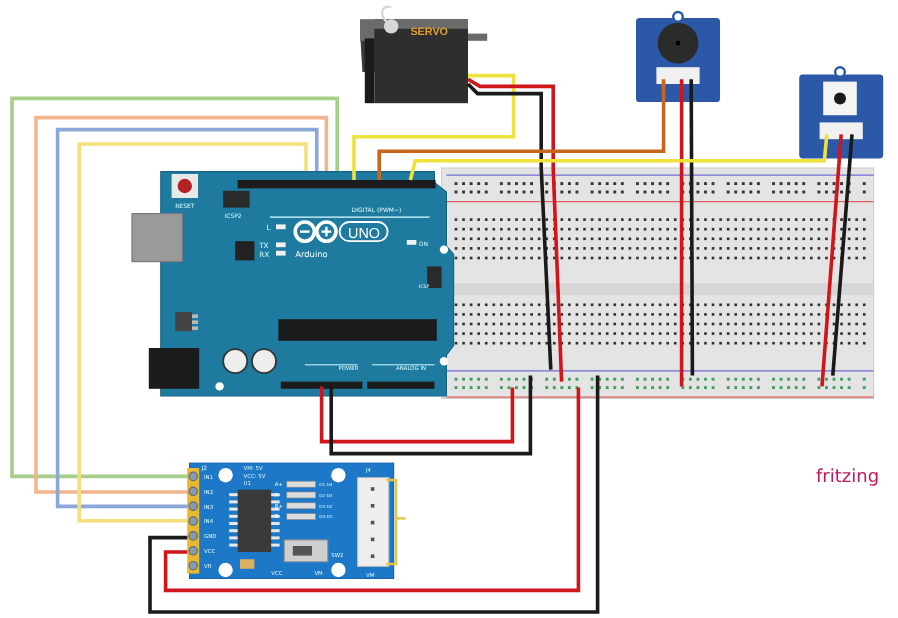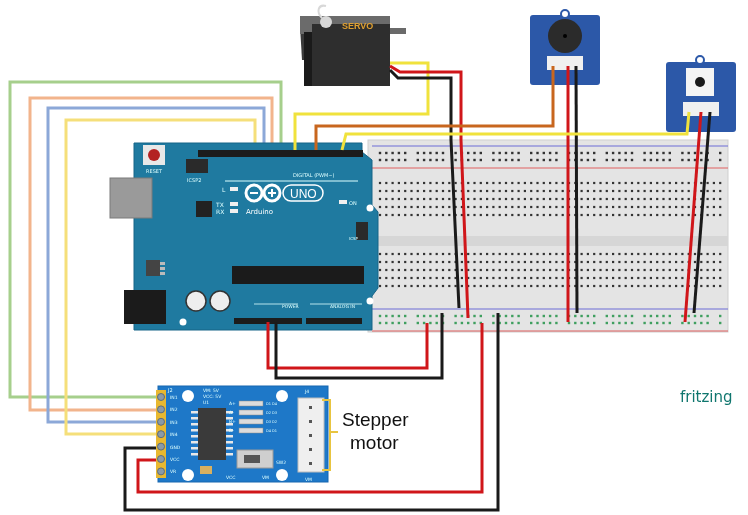--- a/index.html
+++ b/index.html
@@ -1,19 +1,19 @@
 <!DOCTYPE html>
 <html><head>
 <meta charset="utf-8">
 <style>
   html,body{margin:0;padding:0;background:#ffffff;}
   body{width:748px;height:515px;position:relative;overflow:hidden;font-family:"Liberation Sans",sans-serif;}
   #stage{position:absolute;left:0;top:0;width:748px;height:515px;}
   .lbl-stepper{position:absolute;left:342px;top:408px;font-family:"Liberation Sans",sans-serif;font-size:19px;line-height:23px;color:#111;text-align:left;}
-  .lbl-fritzing{position:absolute;left:680px;top:388px;font-family:"DejaVu Sans",sans-serif;font-size:15px;color:#0f766e;}
+  .lbl-fritzing{position:absolute;left:680px;top:388px;font-family:"DejaVu Sans",sans-serif;font-size:15px;color:#be185d;}
   .tiny{font-family:"DejaVu Sans",sans-serif;}
 </style>
 </head>
 <body>
 
 <div id="stage">
 <svg id="svg" width="748" height="515" viewBox="0 0 748 515" xmlns="http://www.w3.org/2000/svg">
 
   <g>
     <rect x="368" y="140" width="360" height="192" fill="#e4e4e4" stroke="#cfcfcf"></rect>
@@ -963,18 +963,14 @@
           <rect x="309" y="462" width="3" height="3" fill="#555"></rect>
         </g>
     <text x="305" y="393" font-size="4.5" fill="#dff" class="tiny">J4</text>
     <text x="305" y="481" font-size="4.5" fill="#dff" class="tiny">VM</text>
   </g>
 
   <polyline id="bracket" points="322,400 330,400 330,470 322,470" fill="none" stroke-width="2" stroke="#e8c440"></polyline>
   <line id="bracket-tick" x1="330" y1="432" x2="338" y2="432" stroke-width="2" stroke="#e8c440"></line>
 </svg>
 
-<div class="lbl-stepper">
-  <div>Stepper</div>
-  <div style="padding-left:8px">motor</div>
-</div>
 <div class="lbl-fritzing">fritzing</div>
 </div>
 
 </body></html>

